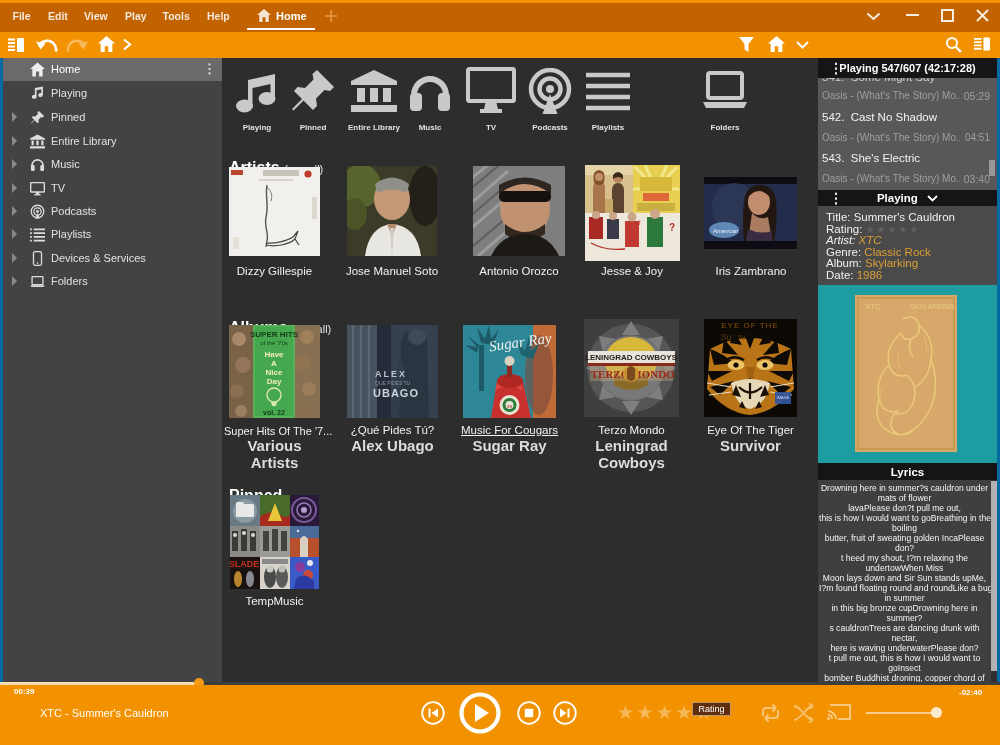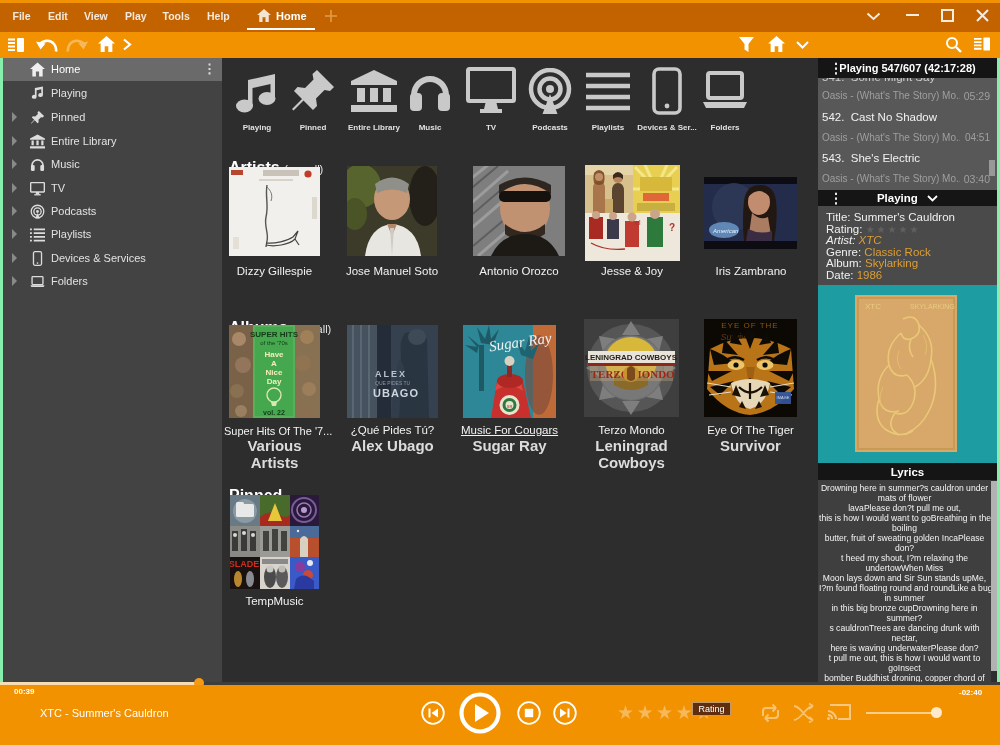--- a/index.html
+++ b/index.html
@@ -1,18 +1,18 @@
 <!DOCTYPE html>
 <html><head>
 <meta charset="utf-8">
 <style>
   * { margin:0; padding:0; box-sizing:border-box; }
   html,body { width:1000px; height:745px; overflow:hidden; }
   body { font-family:"Liberation Sans", sans-serif; }
-  #app { position:relative; width:1000px; height:745px; background:#86efac; overflow:hidden; }
+  #app { position:relative; width:1000px; height:745px; background:#0369a1; overflow:hidden; }
   .abs { position:absolute; }
 
   
   #menubar { left:0; top:0; width:1000px; height:32px; background:#c26300; }
   .menuitem { position:absolute; top:10px; font-size:10.5px; font-weight:bold; color:#f5e9dd; }
   #tab-home { position:absolute; left:240px; top:0; height:32px; color:#fff; }
   #tab-underline { position:absolute; left:247px; top:28px; width:68px; height:2px; background:#fff; }
   .winbtn { position:absolute; top:8px; color:#f7ece2; font-size:15px; }
 
   
@@ -258,27 +258,20 @@
         <circle cx="23" cy="21" r="4" fill="#c9c9c9"></circle>
         <path d="M15.5 46 L23 26 L30.5 46 Z" fill="#c9c9c9"></path>
       </svg>
       <div class="cap">Podcasts</div>
     </div>
     <div class="bigicon" style="left:357px;">
       <svg width="44" height="40" viewBox="0 0 44 40" style="margin-top:5px;">
         <path d="M0 4 H44 M0 15 H44 M0 26 H44 M0 37 H44" stroke="#c9c9c9" stroke-width="4.6"></path>
       </svg>
       <div class="cap">Playlists</div>
-    </div>
-    <div class="bigicon" style="left:416px;">
-      <svg width="30" height="48" viewBox="0 0 30 48" style="margin-top:1px;">
-        <rect x="2" y="2" width="26" height="44" rx="5" stroke="#c9c9c9" stroke-width="3.6" fill="none"></rect>
-        <circle cx="15" cy="39" r="2.4" fill="#c9c9c9"></circle>
-      </svg>
-      <div class="cap">Devices &amp; Ser...</div>
     </div>
     <div class="bigicon" style="left:474px;">
       <svg width="48" height="42" viewBox="0 0 48 42" style="margin-top:4px;">
         <rect x="7" y="3" width="34" height="25" rx="2" stroke="#c9c9c9" stroke-width="4" fill="none"></rect>
         <path d="M2 32 H46 L43 38 H5 Z" fill="#c9c9c9"></path>
       </svg>
       <div class="cap">Folders</div>
     </div>
 
     <div class="sechead" style="left:7px;top:86px;">Artists <span class="see">(see all)</span></div>

